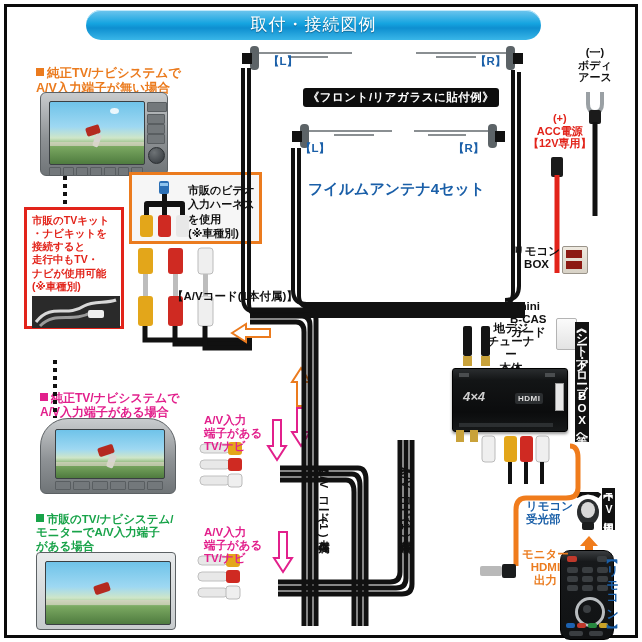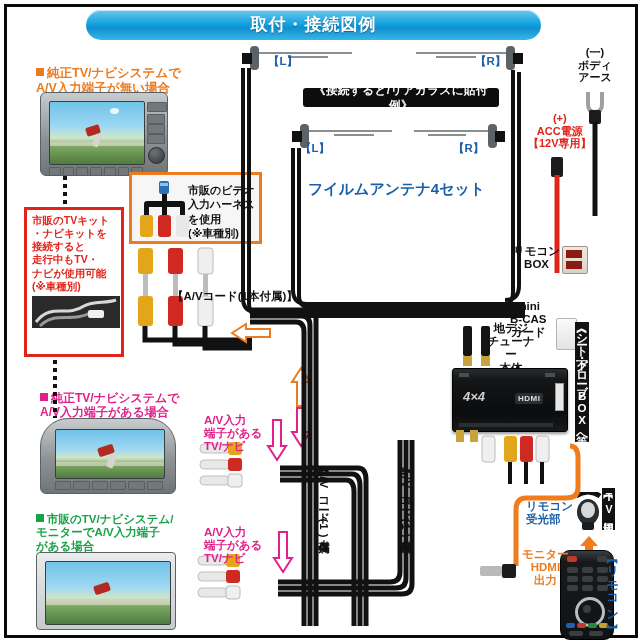--- a/index.html
+++ b/index.html
@@ -8,21 +8,21 @@
   .frame{position:absolute;left:4px;top:4px;width:634px;height:634px;border:3px solid #0a0a0a;box-sizing:border-box;}
   .abs{position:absolute;}
   
   .titlebar{
     position:absolute;left:86px;top:10px;width:455px;height:30px;border-radius:15px;
     background:linear-gradient(to bottom,#6fc6ee 0%,#15a4e0 45%,#0e8fd0 60%,#39b6e8 100%);
     box-shadow:inset 0 1px 0 #bfe8fa;
   }
   .titlebar .t{
     position:absolute;left:0;top:0;width:100%;height:30px;line-height:30px;text-align:center;
-    color:#ffffff;font-size:17px;font-weight:bold;letter-spacing:1px;
+    color:#ffffff;font-size:17px;font-weight:normal;letter-spacing:1px;
     text-shadow:0 1px 1px rgba(0,0,0,.35);
   }
   
   .lbl{position:absolute;font-weight:bold;line-height:1.15;white-space:pre-line;}
   .sq{display:inline-block;width:8px;height:8px;margin-right:3px;vertical-align:1px;}
   .orange{color:#eb7b1e;}
   .magenta{color:#e2208c;}
   .green{color:#18a349;}
   .blue{color:#1a5fa8;}
   .red{color:#e2231a;}
@@ -99,21 +99,21 @@
         <div style="width:13px"></div>
         <div style="width:13px"></div>
         <div style="width:13px"></div>
     </div>
   </div>
 
   <svg class="abs" style="left:58px;top:176px;width:14px;height:36px;">
     <line x1="7" y1="0" x2="7" y2="36" stroke="#111" stroke-width="4" stroke-dasharray="4,4"></line>
   </svg>
 
-  <div class="boxRed" style="left:24px;top:207px;width:100px;height:150px;">
+  <div class="boxRed" style="left:24px;top:207px;width:100px;height:122px;">
     <div class="lbl red" style="left:5px;top:4px;font-size:10.5px;line-height:1.25;">市販のTVキット
 ・ナビキットを
 接続すると
 走行中もTV・
 ナビが使用可能
 (※車種別)</div>
     <div style="position:absolute;left:5px;top:86px;width:88px;height:32px;background:#2a2a2a;overflow:hidden;">
       <svg width="88" height="32">
         <path d="M4,26 C20,6 34,22 52,10 C62,4 74,8 84,4" stroke="#d8d8d8" stroke-width="3" fill="none"></path>
         <path d="M8,30 C24,14 40,28 60,16" stroke="#9a9a9a" stroke-width="3" fill="none"></path>
@@ -183,21 +183,21 @@
   <div class="lbl blue" style="left:300px;top:142px;font-size:11.5px;">【L】</div>
 
   <svg class="abs" style="left:408px;top:122px;width:115px;height:30px;">
     <rect x="80" y="2" width="9" height="24" rx="4" fill="#5c6367"></rect>
     <rect x="87" y="9" width="10" height="11" fill="#111"></rect>
     <line x1="6" y1="9" x2="80" y2="9" stroke="#8a8f92" stroke-width="2"></line>
     <line x1="20" y1="13" x2="58" y2="13" stroke="#8a8f92" stroke-width="2"></line>
   </svg>
   <div class="lbl blue" style="left:453px;top:142px;font-size:11.5px;">【R】</div>
 
-  <div class="chip" style="left:303px;top:88px;width:196px;height:19px;font-size:11.5px;letter-spacing:0.5px;">《接続すると/リアガラスに貼付例》</div>
+  <div class="chip" style="left:303px;top:88px;width:196px;height:19px;font-size:11.5px;letter-spacing:0.5px;">《フロント/リアガラスに貼付例》</div>
 
   <svg class="abs" style="left:225px;top:60px;width:310px;height:300px;">
     <path d="M18,8 L18,238 Q18,252 32,252 L300,252" stroke="#111" stroke-width="4" fill="none"></path>
     <path d="M24,8 L24,244 Q24,256 36,256 L300,256" stroke="#111" stroke-width="4" fill="none"></path>
     <path d="M288,10 L288,232 Q288,246 274,246 L270,246" stroke="#111" stroke-width="4" fill="none"></path>
     <path d="M294,12 L294,226 Q294,240 280,240" stroke="#111" stroke-width="4" fill="none"></path>
     <path d="M68,88 L68,230 Q68,244 82,244 L300,244" stroke="#111" stroke-width="4" fill="none"></path>
     <path d="M74,88 L74,236 Q74,248 88,248 L300,248" stroke="#111" stroke-width="4" fill="none"></path>
   </svg>
 

